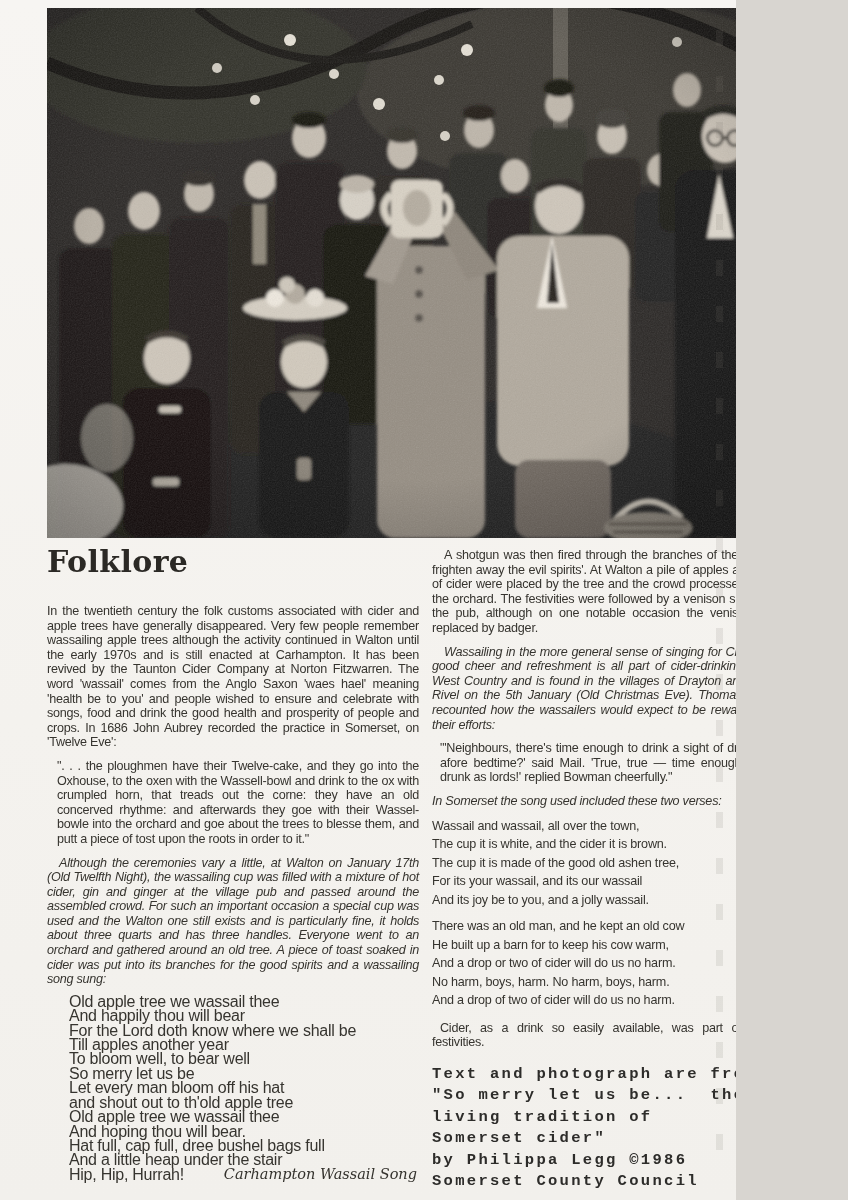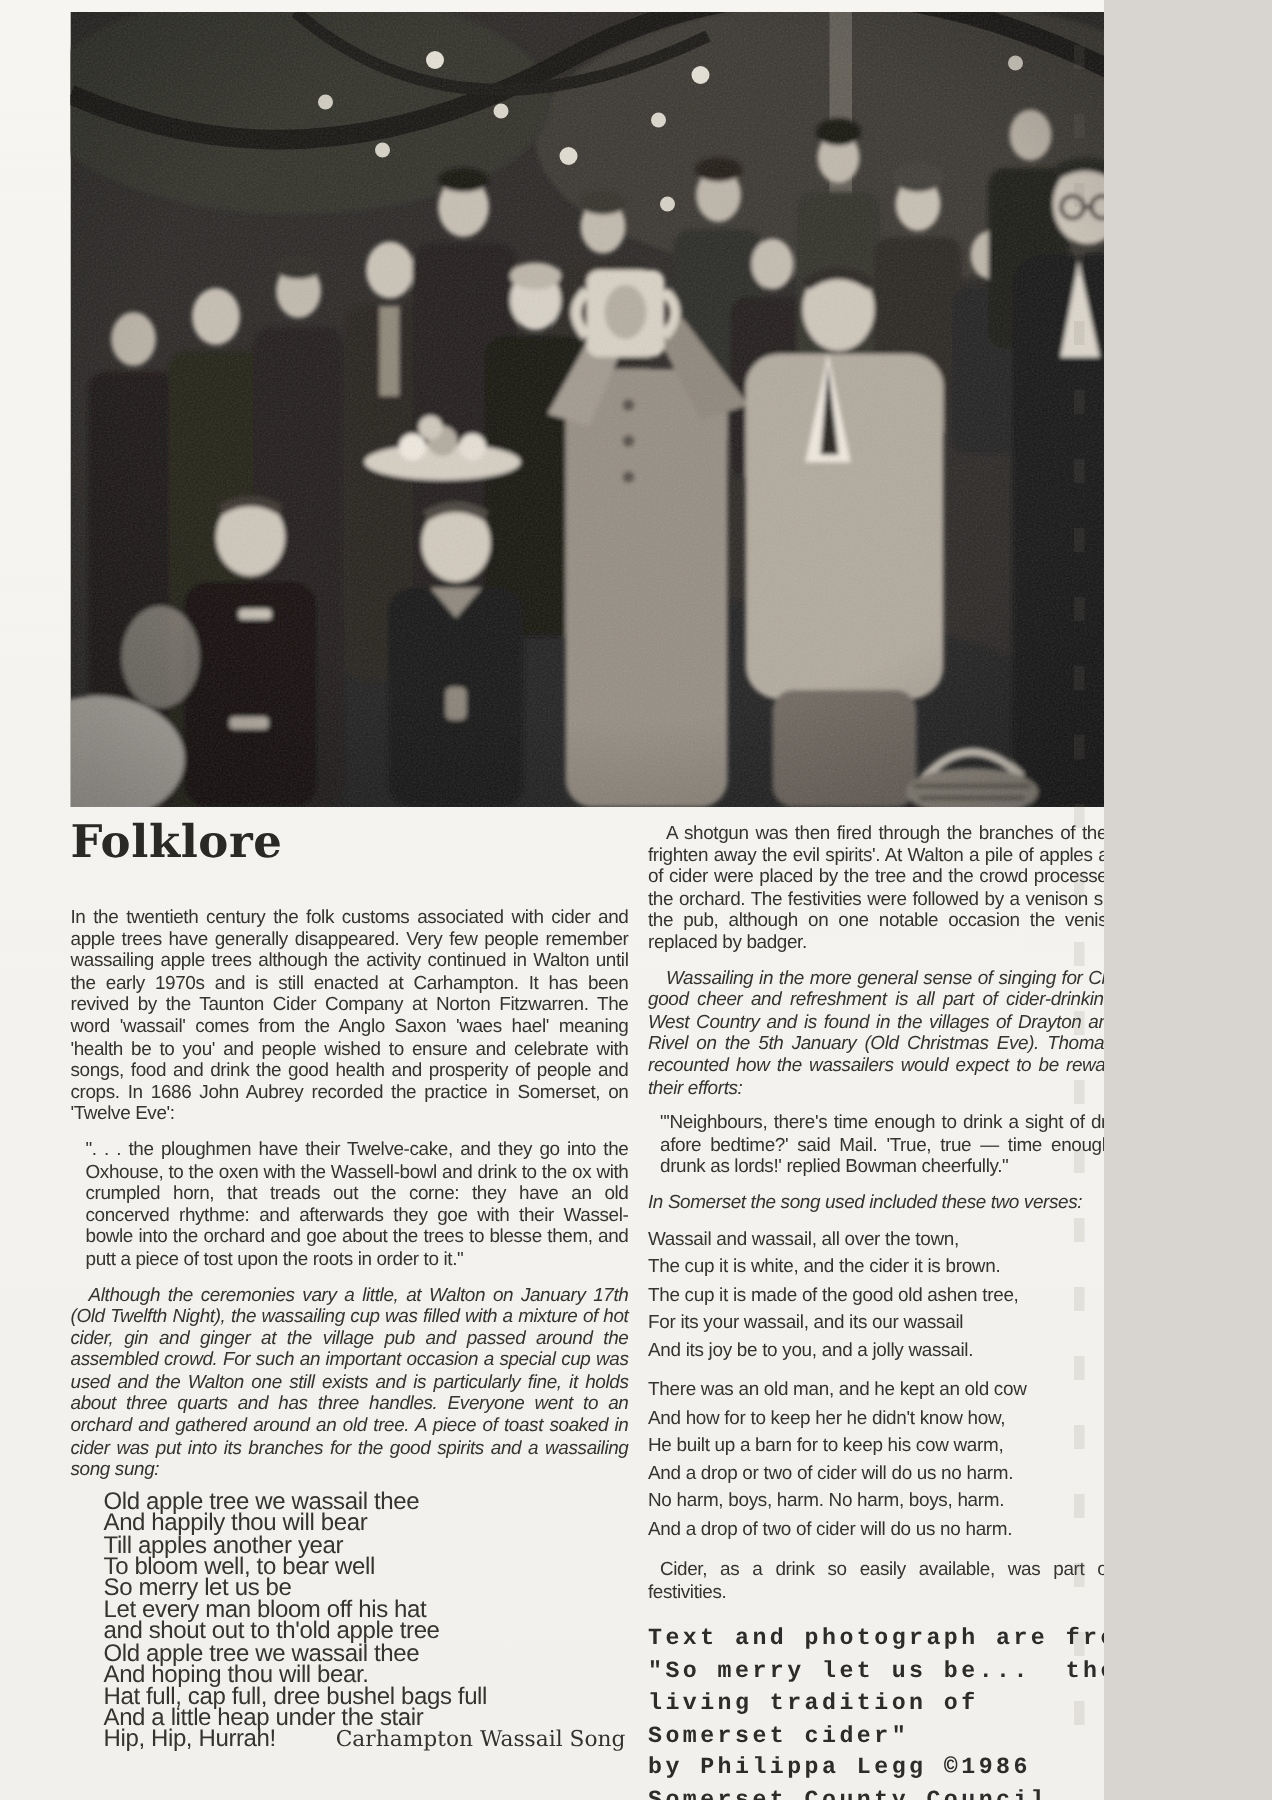--- a/index.html
+++ b/index.html
@@ -27,21 +27,21 @@
     font-size:12.6px; line-height:14.6px; letter-spacing:-0.25px;
     text-align:justify; margin:0;
   }
   .mt { margin-top:9px;font-style:italic; }
   .indent { text-indent:12px; }
   .quote-block { margin:9px 0 0 10px; }
   .song { margin:8px 0 0 22px; }
   .song-line { font-size:16px; line-height:14.4px; letter-spacing:-0.25px; }
   .song-caption {
     position:absolute; right:2px; bottom:0;
-    font-family:"DejaVu Serif", serif; 
+    font-family:"DejaVu Serif", serif; font-style:italic;
     font-size:14.5px; color:#34322d;
   }
   .verse { margin-top:8px; }
   .verse-line { font-size:12.6px; line-height:18.5px; letter-spacing:-0.2px; }
   .hardy-quote { margin:9px 0 0 8px; }
   .closing { margin-top:11px; text-indent:8px; }
   .credit {
     margin-top:14px; font-family:"Liberation Mono", monospace;
     font-size:15.5px; line-height:21.5px; letter-spacing:2.3px;
     color:#2d2c2a;
@@ -223,20 +223,21 @@
 
     <p class="body-text">In the twentieth century the folk customs associated with cider and apple trees have generally disappeared. Very few people remember wassailing apple trees although the activity continued in Walton until the early 1970s and is still enacted at Carhampton. It has been revived by the Taunton Cider Company at Norton Fitzwarren. The word 'wassail' comes from the Anglo Saxon 'waes hael' meaning 'health be to you' and people wished to ensure and celebrate with songs, food and drink the good health and prosperity of people and crops. In 1686 John Aubrey recorded the practice in Somerset, on 'Twelve Eve':</p>
 
     <p class="body-text quote-block">". . . the ploughmen have their Twelve-cake, and they go into the Oxhouse, to the oxen with the Wassell-bowl and drink to the ox with crumpled horn, that treads out the corne: they have an old concerved rhythme: and afterwards they goe with their Wassel-bowle into the orchard and goe about the trees to blesse them, and putt a piece of tost upon the roots in order to it."</p>
 
     <p class="body-text indent mt">Although the ceremonies vary a little, at Walton on January 17th (Old Twelfth Night), the wassailing cup was filled with a mixture of hot cider, gin and ginger at the village pub and passed around the assembled crowd. For such an important occasion a special cup was used and the Walton one still exists and is particularly fine, it holds about three quarts and has three handles. Everyone went to an orchard and gathered around an old tree. A piece of toast soaked in cider was put into its branches for the good spirits and a wassailing song sung:</p>
 
     <div class="song">
       <div class="song-line">Old apple tree we wassail thee</div>
       <div class="song-line">And happily thou will bear</div>
+      <div class="song-line">For the Lord doth know where we shall be</div>
       <div class="song-line">Till apples another year</div>
       <div class="song-line">To bloom well, to bear well</div>
       <div class="song-line">So merry let us be</div>
       <div class="song-line">Let every man bloom off his hat</div>
       <div class="song-line">and shout out to th'old apple tree</div>
       <div class="song-line">Old apple tree we wassail thee</div>
       <div class="song-line">And hoping thou will bear.</div>
       <div class="song-line">Hat full, cap full, dree bushel bags full</div>
       <div class="song-line">And a little heap under the stair</div>
       <div class="song-line">Hip, Hip, Hurrah!</div>
@@ -257,21 +258,20 @@
     <div class="verse">
       <div class="verse-line">Wassail and wassail, all over the town,</div>
       <div class="verse-line">The cup it is white, and the cider it is brown.</div>
       <div class="verse-line">The cup it is made of the good old ashen tree,</div>
       <div class="verse-line">For its your wassail, and its our wassail</div>
       <div class="verse-line">And its joy be to you, and a jolly wassail.</div>
     </div>
 
     <div class="verse">
       <div class="verse-line">There was an old man, and he kept an old cow</div>
-      <div class="verse-line">And how for to keep her he didn't know how,</div>
       <div class="verse-line">He built up a barn for to keep his cow warm,</div>
       <div class="verse-line">And a drop or two of cider will do us no harm.</div>
       <div class="verse-line">No harm, boys, harm. No harm, boys, harm.</div>
       <div class="verse-line">And a drop of two of cider will do us no harm.</div>
     </div>
 
     <p class="body-text closing">Cider, as a drink so easily available, was part of many festivities.</p>
 
     <div class="credit">
       <div class="credit-line">Text and photograph are from</div>

